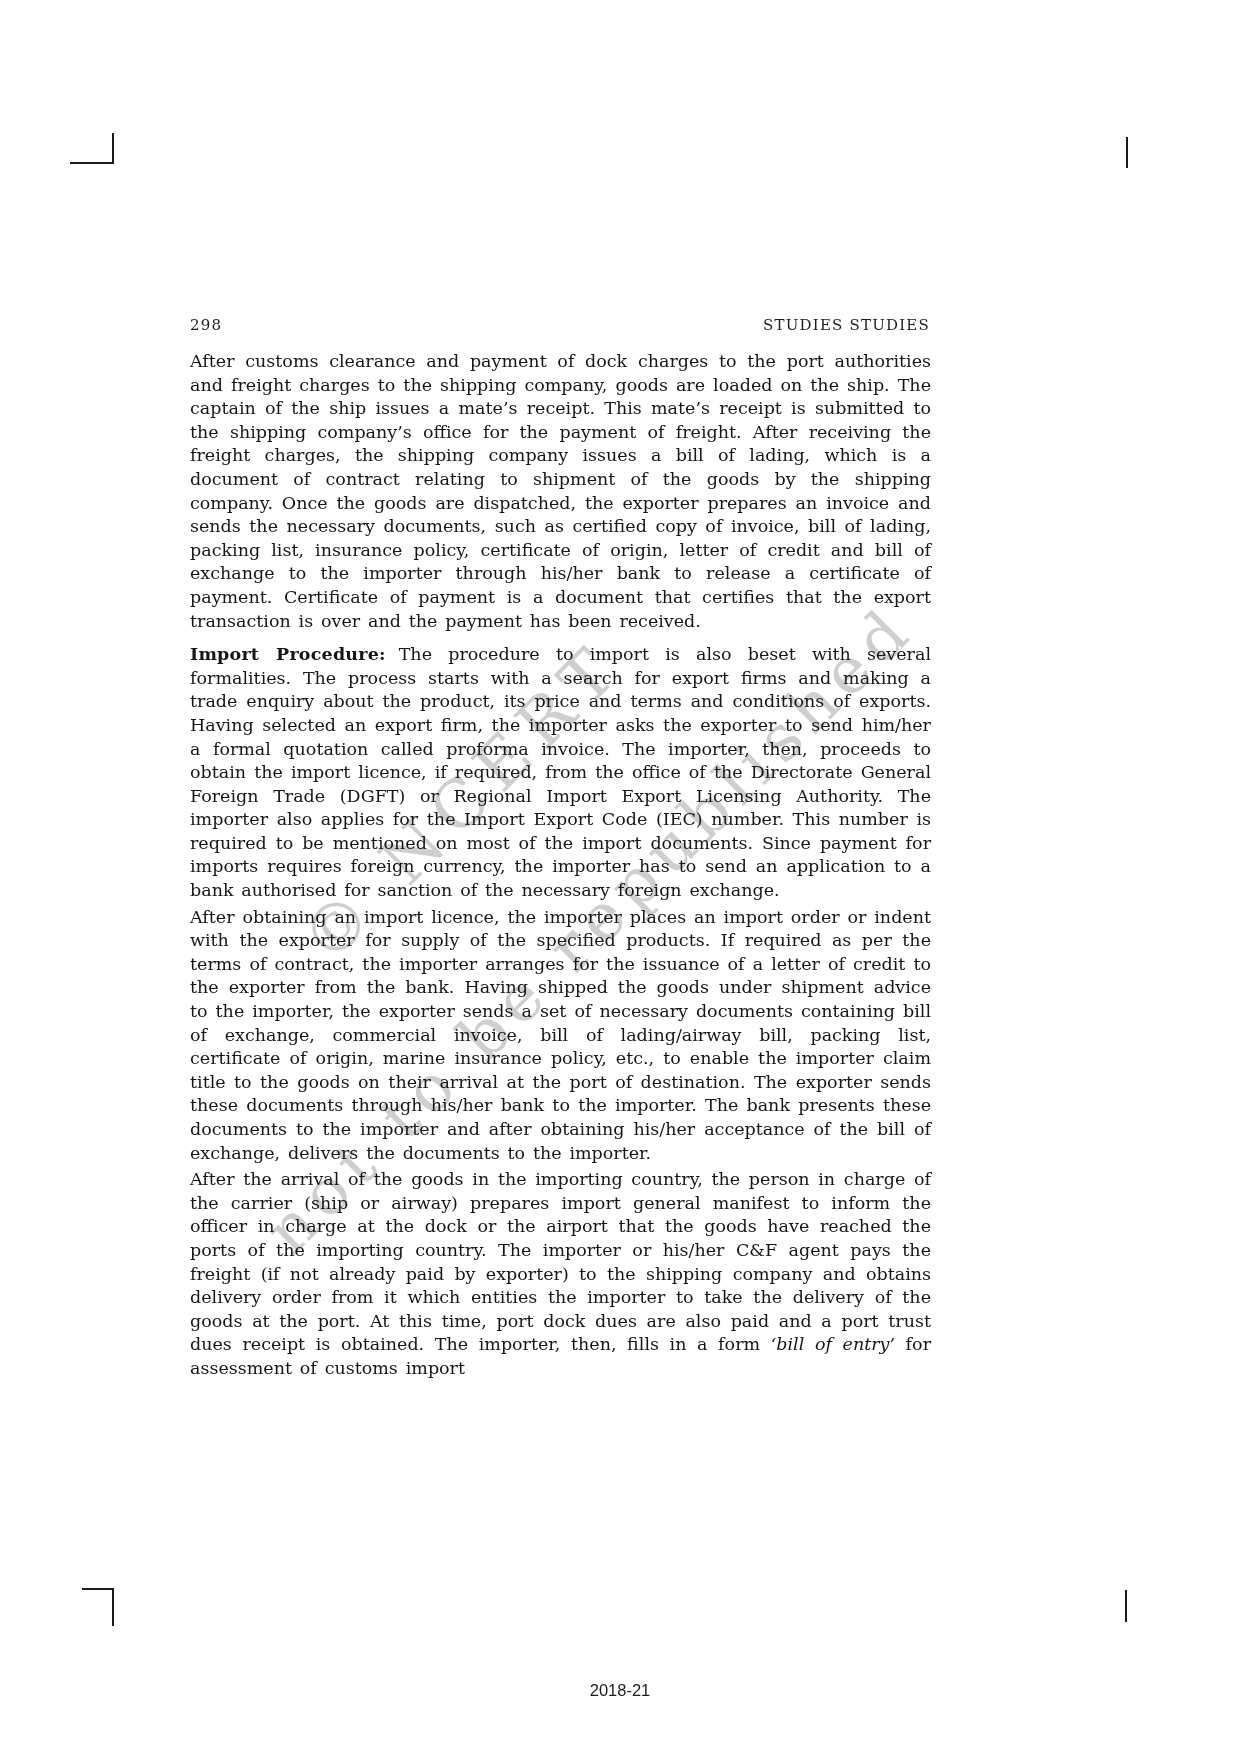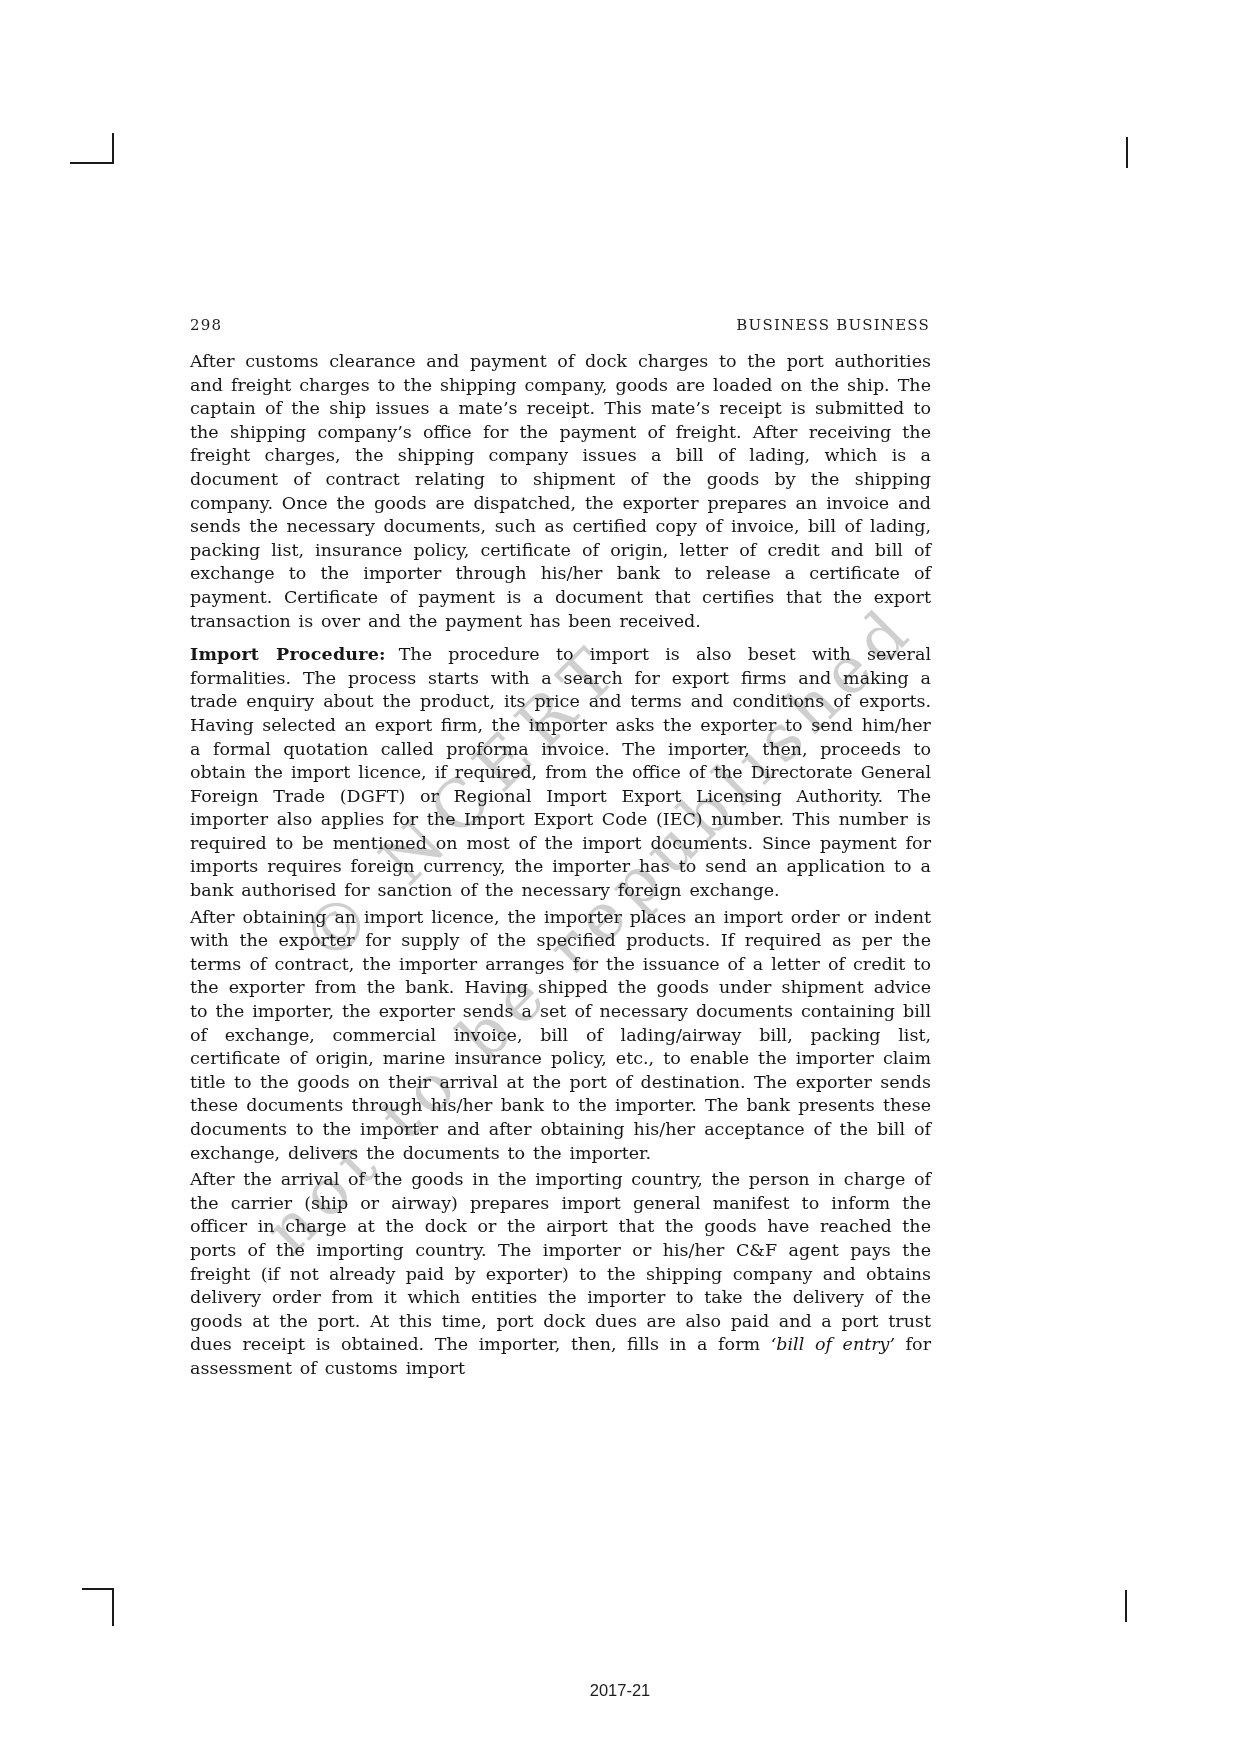--- a/index.html
+++ b/index.html
@@ -87,27 +87,27 @@
   <div class="mark" style="left:112px;top:1588px;width:2px;height:38px;"></div>
   <div class="mark" style="left:1125px;top:1590px;width:2px;height:32px;"></div>
 
   <div class="watermark">
     <span class="wm1">© NCERT</span>
     <span class="wm2">not to be republished</span>
   </div>
 
   <div class="header">
     <span>298</span>
-    <span>BUSINESS BUSINESS</span>
+    <span>STUDIES STUDIES</span>
   </div>
 
   <div class="content">
     <p>After customs clearance and payment of dock charges to the port authorities and freight charges to the shipping company, goods are loaded on the ship. The captain of the ship issues a mate’s receipt. This mate’s receipt is submitted to the shipping company’s office for the payment of freight. After receiving the freight charges, the shipping company issues a bill of lading, which is a document of contract relating to shipment of the goods by the shipping company. Once the goods are dispatched, the exporter prepares an invoice and sends the necessary documents, such as certified copy of invoice, bill of lading, packing list, insurance policy, certificate of origin, letter of credit and bill of exchange to the importer through his/her bank to release a certificate of payment. Certificate of payment is a document that certifies that the export transaction is over and the payment has been received.</p>
     <p class="tight"><b>Import Procedure:</b><span>The procedure to import is also beset with several formalities. The process starts with a search for export firms and making a trade enquiry about the product, its price and terms and conditions of exports. Having selected an export firm, the importer asks the exporter to send him/her a formal quotation called proforma invoice. The importer, then, proceeds to obtain the import licence, if required, from the office of the Directorate General Foreign Trade (DGFT) or Regional Import Export Licensing Authority. The importer also applies for the Import Export Code (IEC) number. This number is required to be mentioned on most of the import documents. Since payment for imports requires foreign currency, the importer has to send an application to a bank authorised for sanction of the necessary foreign exchange.</span></p>
     <p class="tight">After obtaining an import licence, the importer places an import order or indent with the exporter for supply of the specified products. If required as per the terms of contract, the importer arranges for the issuance of a letter of credit to the exporter from the bank. Having shipped the goods under shipment advice to the importer, the exporter sends a set of necessary documents containing bill of exchange, commercial invoice, bill of lading/airway bill, packing list, certificate of origin, marine insurance policy, etc., to enable the importer claim title to the goods on their arrival at the port of destination. The exporter sends these documents through his/her bank to the importer. The bank presents these documents to the importer and after obtaining his/her acceptance of the bill of exchange, delivers the documents to the importer.</p>
     <p class="tight"><span>After the arrival of the goods in the importing country, the person in charge of the carrier (ship or airway) prepares import general manifest to inform the officer in charge at the dock or the airport that the goods have reached the ports of the importing country. The importer or his/her C&amp;F agent pays the freight (if not already paid by exporter) to the shipping company and obtains delivery order from it which entities the importer to take the delivery of the goods at the port. At this time, port dock dues are also paid and a port trust dues receipt is obtained. The importer, then, fills in a form </span><i>‘bill of entry’</i><span> for assessment of customs import</span></p>
   </div>
 
   <div class="footer">
-    <span>2017-21</span>
+    <span>2018-21</span>
   </div>
 
 </div>
 
 </body></html>

